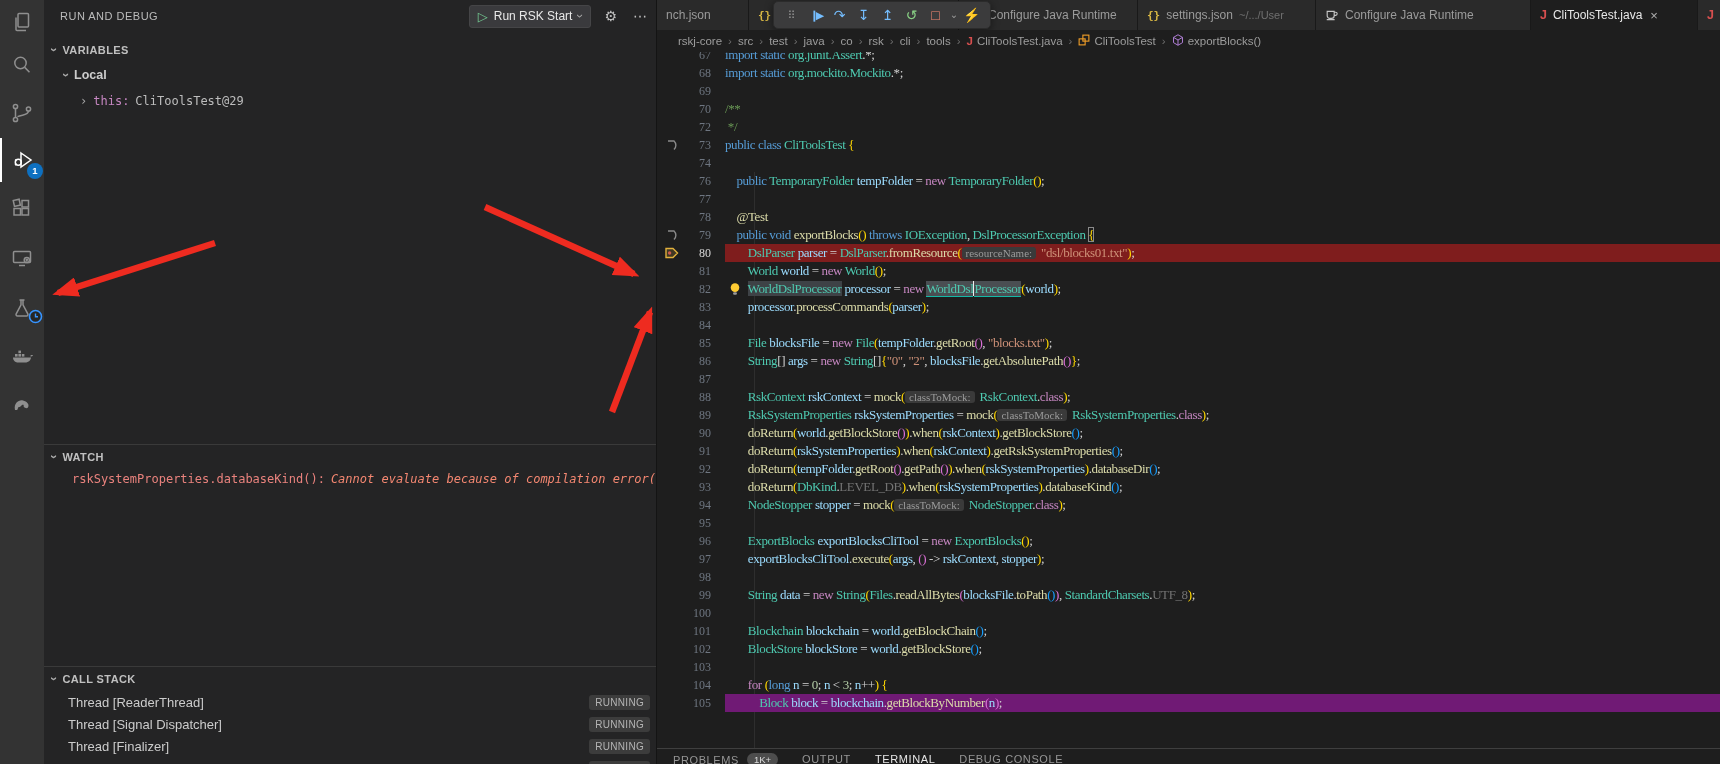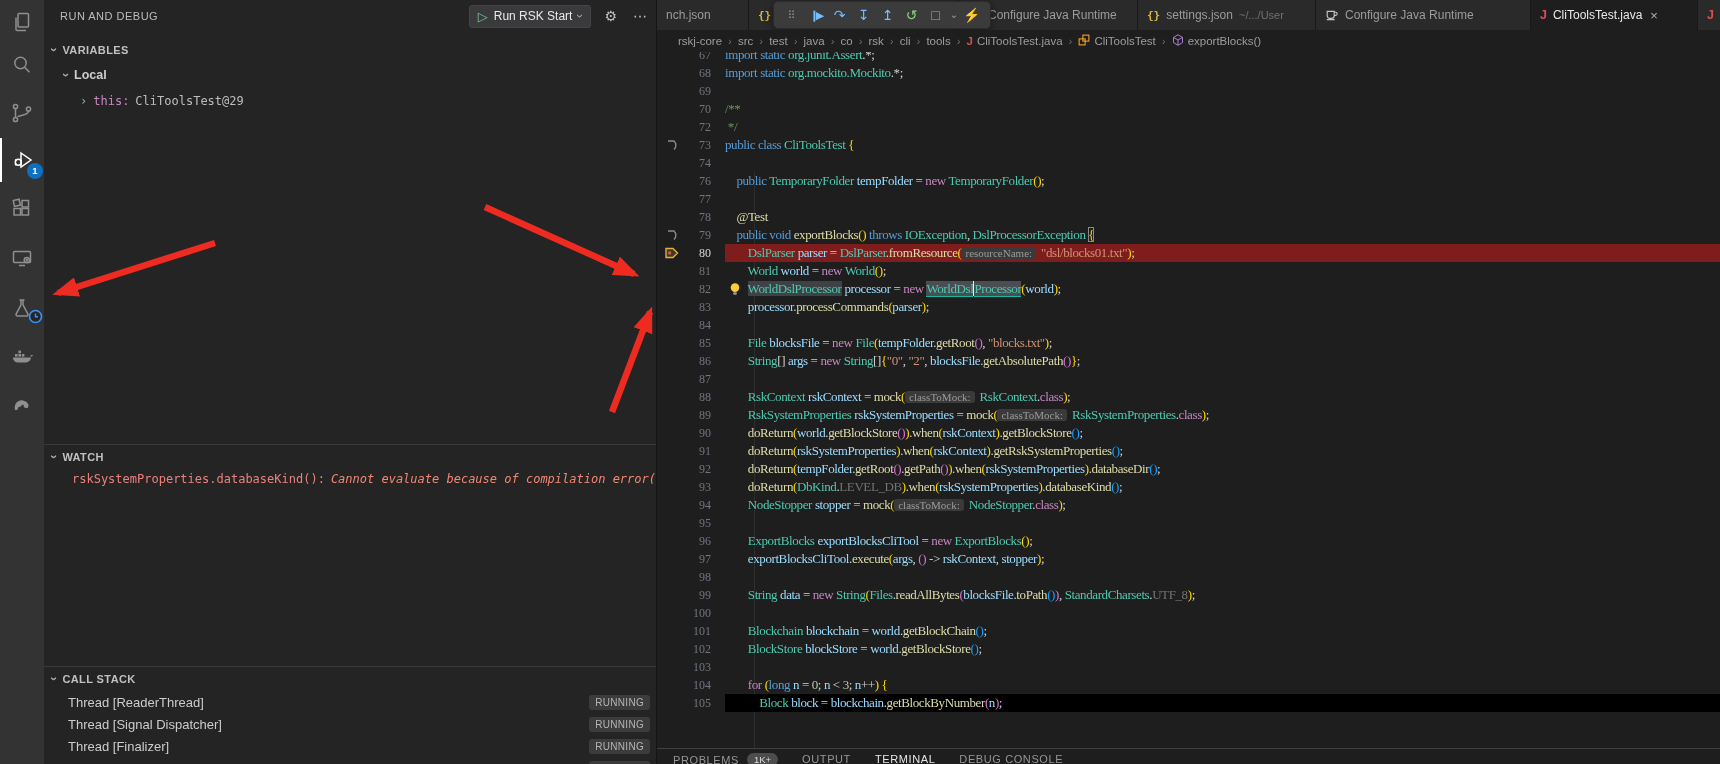--- a/index.html
+++ b/index.html
@@ -55,21 +55,21 @@
   
   .code{position:absolute;top:52px;left:0;right:0;bottom:16px;overflow:hidden;
         font-family:Liberation Serif, serif;font-size:13px;letter-spacing:-0.4px}
   .cl{height:18px;line-height:18px;display:flex;white-space:pre}
   .g-ic{width:30px;flex:none;display:flex;align-items:center;justify-content:center;cursor:pointer}
   .g-n{width:24px;flex:none;text-align:right;color:#6e7681;font-size:12px;letter-spacing:0}
   .g-p{width:14px;flex:none}
   .lbody{flex:1;position:relative}
   .cl.cur .lbody{background:#7f1d1d}
   .cl.cur .g-n{color:#d7d7d7}
-  .cl.hl .lbody{background:#000000}
+  .cl.hl .lbody{background:#701a75}
   .iguide{position:absolute;left:97px;top:120px;width:1px;height:576px;background:#2e2e2e;pointer-events:none}
   .bulb-ic{position:absolute;left:3px;top:2px}
   .kw{color:#569cd6}.kw2{color:#c586c0}.ty{color:#4ec9b0}.fn{color:#dcdcaa}.va{color:#9cdcfe}
   .st{color:#ce9178}.nu{color:#b5cea8}.cm{color:#6a9955}.an{color:#dcdcaa}.pl{color:#d4d4d4}
   .p1{color:#ffd700}.p2{color:#da70d6}.p3{color:#179fff}.co{color:#737373}
   .il{background:#3a3a3a;color:#9b9b9b;border-radius:3px;padding:0 4px;margin-right:5px;font-size:11px;letter-spacing:0}
   .hw1{background:#3e4246}
   .hw2{background:#4a4e52;border-bottom:1px solid #14b8a6}
   .bm{color:#ffd700;outline:1px solid #8a8a8a;outline-offset:-1px}
   .cr{display:inline-block;width:0;border-left:1.5px solid #eeeeee;height:15px;vertical-align:-3px}

